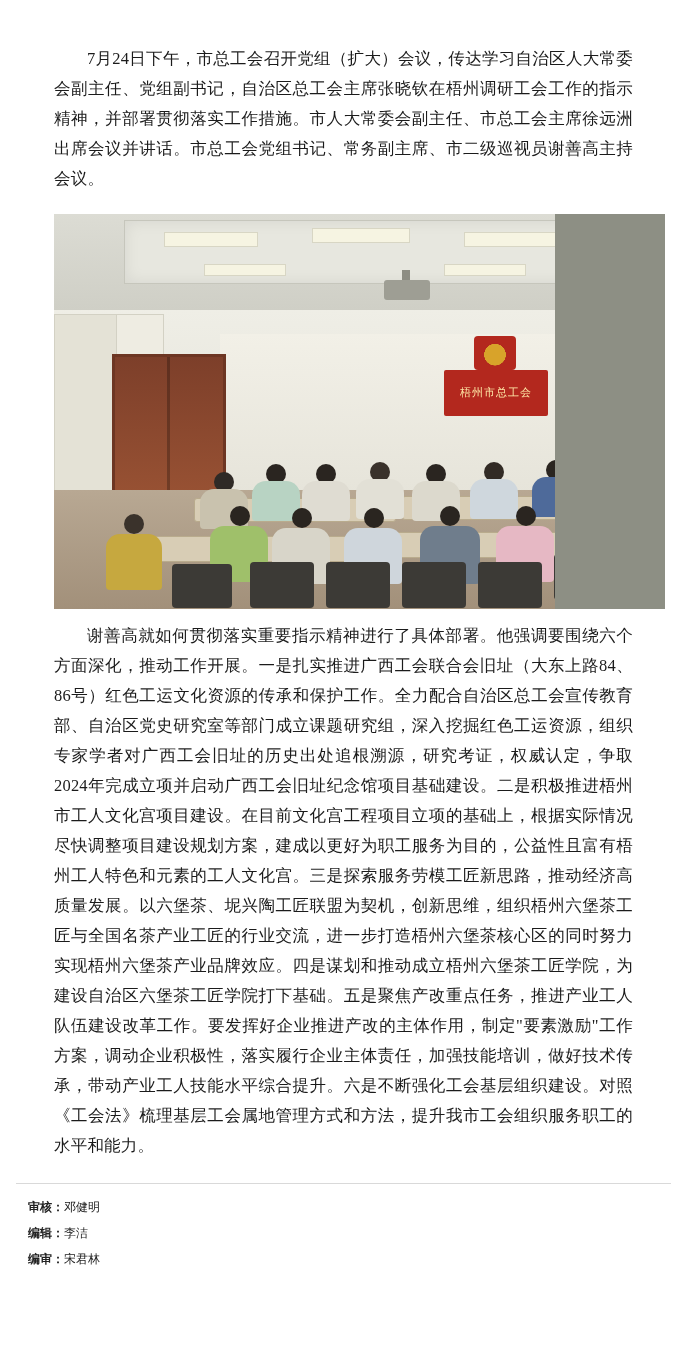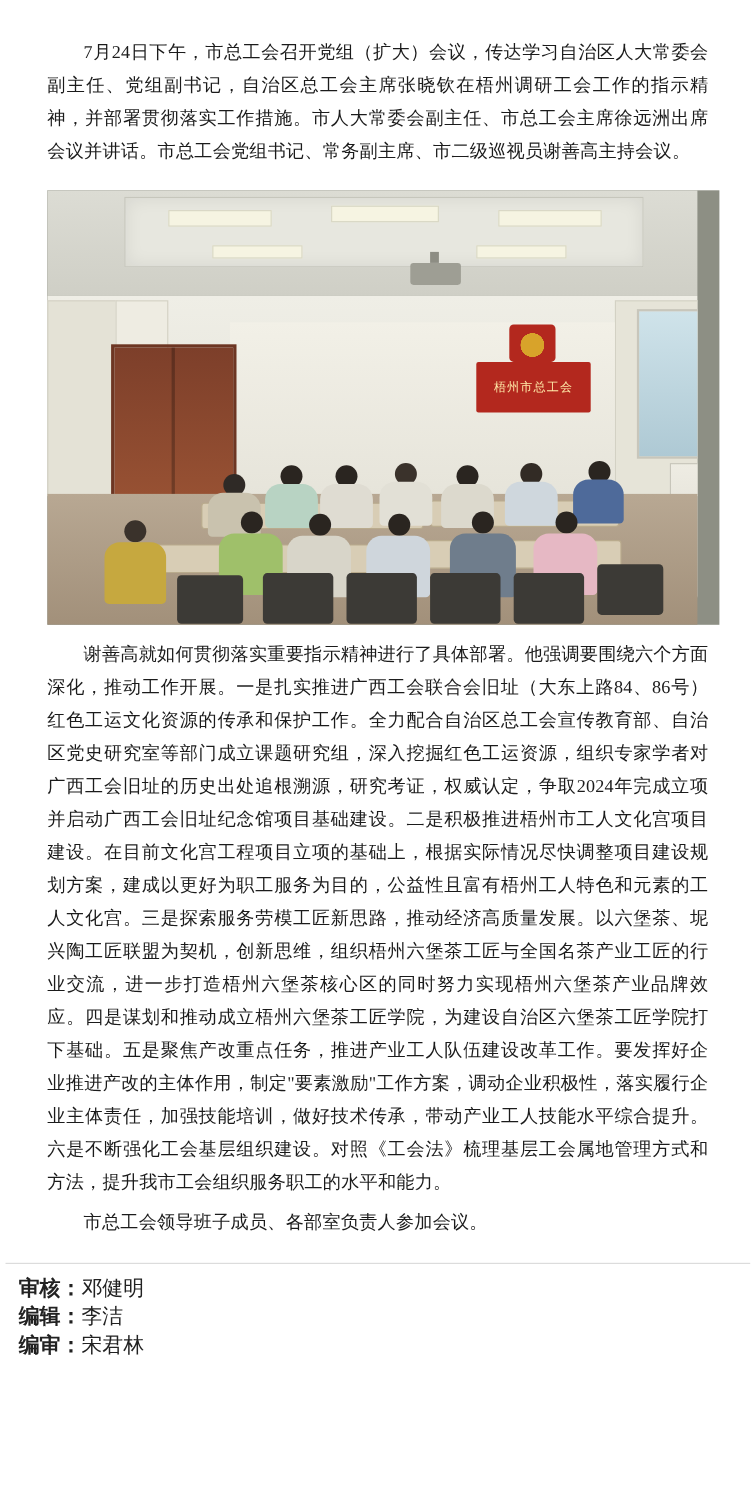--- a/index.html
+++ b/index.html
@@ -9,21 +9,21 @@
   body {
     width: 687px;
     background: #ffffff;
     font-family: "Liberation Sans", sans-serif;
   }
   .page {
     width: 687px;
     min-height: 1367px;
     background: #ffffff;
     box-sizing: border-box;
-    padding: 5px;
+    padding: 16px;
     position: relative;
   }
   .article {
     padding: 28px 38px 0 38px;
   }
   .para {
     font-family: "Liberation Serif", serif;
     font-size: 16.5px;
     line-height: 30px;
     color: #1b1b1b;
@@ -35,21 +35,21 @@
   }
   .photo-wrap {
     margin: 20px 0 12px 0;
     width: 611px;
     height: 395px;
     overflow: hidden;
     position: relative;
     background: #8d8f84;
   }
   .photo {
-    width: 591px;
+    width: 501px;
     height: 395px;
     position: relative;
     overflow: hidden;
   }
   
   .ph-ceiling {
     position: absolute; left: 0; top: 0; width: 611px; height: 96px;
     background: linear-gradient(#dcdcd4, #cfcfc6);
   }
   .ph-ceiling-inner {
@@ -138,21 +138,21 @@
   .ph-chair {
     position: absolute; background: #3c3a36; border-radius: 4px;
   }
   .footer {
     border-top: 1px solid #d9d9d9;
     margin-top: 22px;
     padding: 10px 12px 12px 12px;
   }
   .footer-line {
     font-family: "Liberation Serif", serif;
-    font-size: 19px;
+    font-size: 12px;
     color: #222;
     line-height: 26px;
     font-weight: bold;
   }
   .footer-line span.val { font-weight: normal; }
 </style>
 </head>
 <body>
 
 <div class="page">
@@ -221,21 +221,20 @@
         <div class="ph-chair" style="left:196px;top:348px;width:64px;height:46px"></div>
         <div class="ph-chair" style="left:272px;top:348px;width:64px;height:46px"></div>
         <div class="ph-chair" style="left:348px;top:348px;width:64px;height:46px"></div>
         <div class="ph-chair" style="left:424px;top:348px;width:64px;height:46px"></div>
         <div class="ph-chair" style="left:500px;top:340px;width:60px;height:46px"></div>
         <div class="ph-chair" style="left:118px;top:350px;width:60px;height:44px"></div>
       </div>
     </div>
 
     <p class="para">谢善高就如何贯彻落实重要指示精神进行了具体部署。他强调要围绕六个方面深化，推动工作开展。一是扎实推进广西工会联合会旧址（大东上路84、86号）红色工运文化资源的传承和保护工作。全力配合自治区总工会宣传教育部、自治区党史研究室等部门成立课题研究组，深入挖掘红色工运资源，组织专家学者对广西工会旧址的历史出处追根溯源，研究考证，权威认定，争取2024年完成立项并启动广西工会旧址纪念馆项目基础建设。二是积极推进梧州市工人文化宫项目建设。在目前文化宫工程项目立项的基础上，根据实际情况尽快调整项目建设规划方案，建成以更好为职工服务为目的，公益性且富有梧州工人特色和元素的工人文化宫。三是探索服务劳模工匠新思路，推动经济高质量发展。以六堡茶、坭兴陶工匠联盟为契机，创新思维，组织梧州六堡茶工匠与全国名茶产业工匠的行业交流，进一步打造梧州六堡茶核心区的同时努力实现梧州六堡茶产业品牌效应。四是谋划和推动成立梧州六堡茶工匠学院，为建设自治区六堡茶工匠学院打下基础。五是聚焦产改重点任务，推进产业工人队伍建设改革工作。要发挥好企业推进产改的主体作用，制定"要素激励"工作方案，调动企业积极性，落实履行企业主体责任，加强技能培训，做好技术传承，带动产业工人技能水平综合提升。六是不断强化工会基层组织建设。对照《工会法》梳理基层工会属地管理方式和方法，提升我市工会组织服务职工的水平和能力。</p>
-    <p class="para">市总工会领导班子成员、各部室负责人参加会议。</p>
   </div>
 
   <div class="footer">
     <div class="footer-line">
       <span>审核：</span><span class="val">邓健明</span>
     </div>
     <div class="footer-line">
       <span>编辑：</span><span class="val">李洁</span>
     </div>
     <div class="footer-line">

